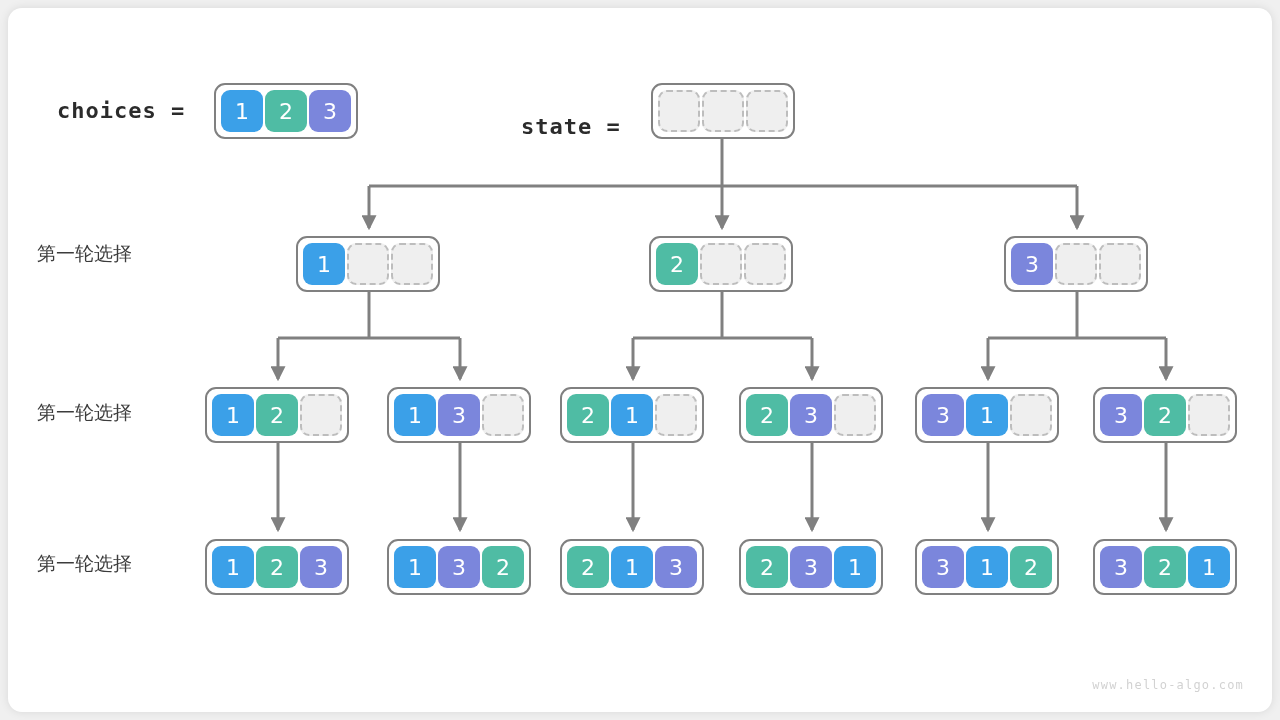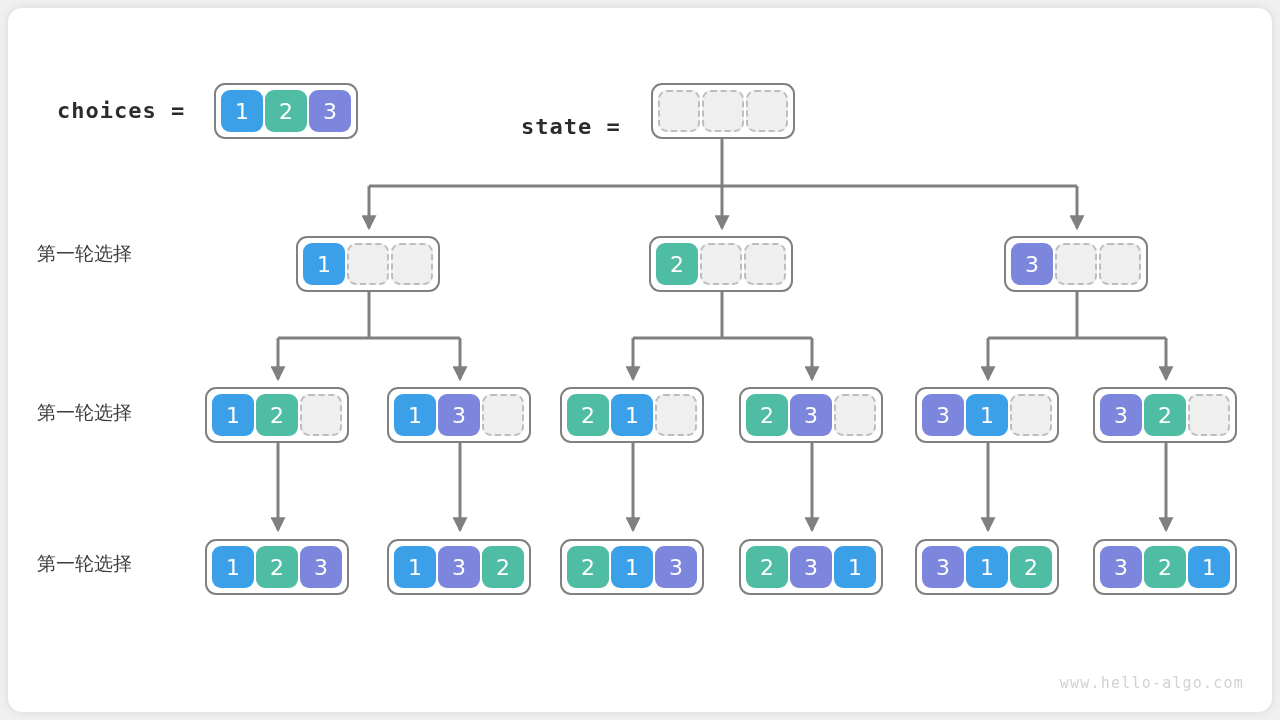--- a/index.html
+++ b/index.html
@@ -45,21 +45,21 @@
     font-family: "DejaVu Sans", "Liberation Sans", sans-serif;
     font-size: 19px;
     color: #3c3c3c;
     white-space: nowrap;
     line-height: 1;
   }
   .watermark {
     position: absolute;
     right: 36px; bottom: 28px;
     font-family: "DejaVu Sans Mono", "Liberation Mono", monospace;
-    font-size: 15px;
+    font-size: 12px;
     color: #d2d2d2;
     letter-spacing: 1.2px;
     white-space: nowrap;
   }
 
   
   .array {
     position: absolute;
     display: flex;
     align-items: center;

